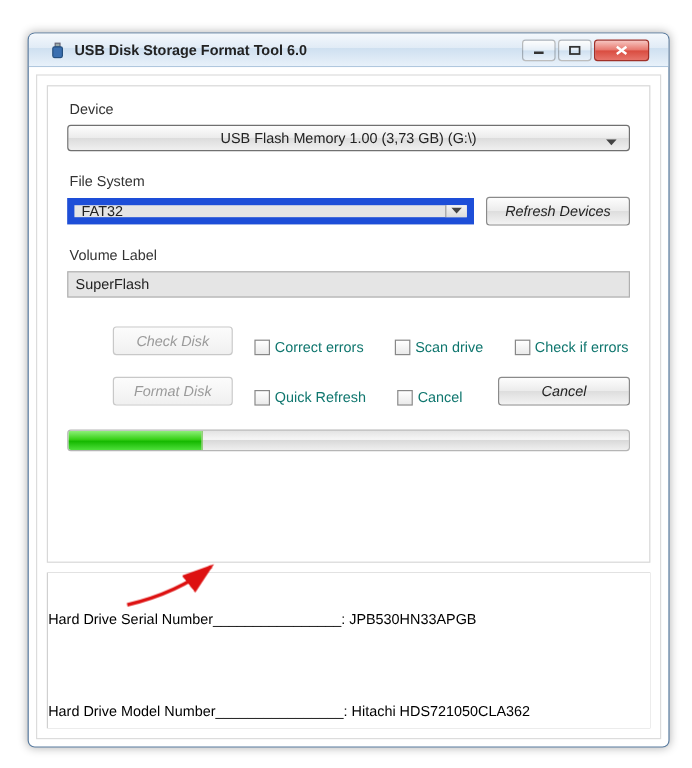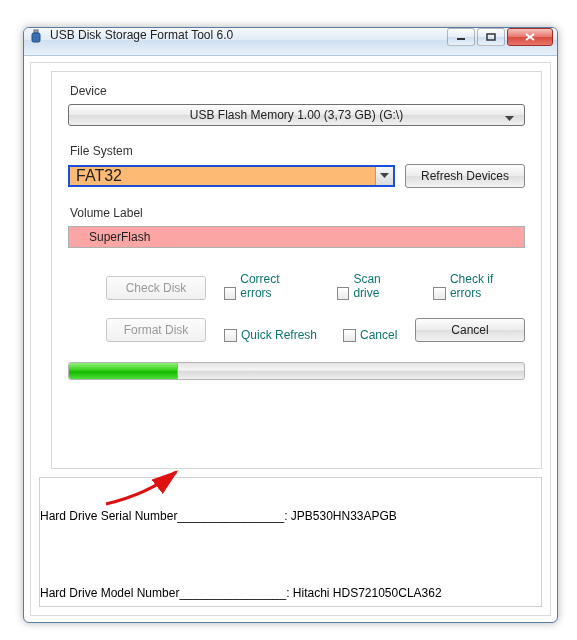--- a/index.html
+++ b/index.html
@@ -5,60 +5,60 @@
   * { box-sizing: border-box; font-family: "Segoe UI", Tahoma, sans-serif; }
   body { margin: 0; background: #fff; width: 577px; height: 640px; overflow: hidden; }
   .window {
     position: absolute; left: 23px; top: 27px; width: 535px; height: 596px;
     border: 1px solid #5a7ca0; border-radius: 6px; background: #fff;
     box-shadow: 0 0 8px rgba(0,0,0,0.3);
   }
   .titlebar {
     height: 28px; background: linear-gradient(#f4f8fc,#e0ebf6 45%,#cfe0f0 46%,#e8f1fa);
     border-bottom: 1px solid #b0c7de; border-radius: 5px 5px 0 0;
-    display: flex; align-items: flex-start; padding: 0 4px;
+    display: flex; align-items: center; padding: 0 16px; font-weight: bold;
   }
   .titlebar-icon { width: 16px; height: 16px; margin-right: 6px; display:flex;align-items:center;justify-content:center;}
   .title-text { font-size: 12px; color: #222; flex: 1; }
   .win-btns { display: flex; gap: 2px; }
   .win-btn {
     width: 28px; height: 18px; border: 1px solid rgba(0,0,0,0.25); border-radius: 3px;
     background: linear-gradient(#fdfdfd,#e5eef7 50%,#cfe0f0 51%,#e8f1fa);
     display:flex;align-items:center;justify-content:center; font-size:10px; color:#333;
   }
   .win-btn.close { width:46px; background: linear-gradient(#f6c4bf,#e7746a 50%,#d94b3f 51%,#e7746a); color:#fff; border-color:#a03028;}
   .client { position:absolute; left:6px; right:6px; top:34px; bottom:6px; background:#fff; border:1px solid #dcdcdc; }
-  .panel-top { position:absolute; left:12px; right:0; top:0; height:398px; border:1px solid #d8d8d8; margin:8px 8px 0 8px; padding:6px 16px; font-size:12px; color:#222;}
+  .panel-top { position:absolute; left:0; right:0; top:0; height:398px; border:1px solid #d8d8d8; margin:8px 8px 0 8px; padding:6px 16px; font-size:12px; color:#222;}
   .lbl { margin: 6px 0 6px 2px; font-size:12px; color:#333; }
   .device-dd {
     width: 100%; height: 22px; border:1px solid #707070; border-radius:3px;
     background: linear-gradient(#fdfdfd,#ebebeb 50%,#dcdcdc 51%,#f0f0f0);
     display:flex; align-items:center; justify-content:center; position:relative; font-size:12px;
     margin-top:4px;
     text-align:center;
   }
   .device-dd .chevron { position:absolute; right:10px; top:6px; }
   .row { display:flex; align-items:center; gap:10px; }
   .fs-dd {
-    flex:1; height:22px; border:2px solid #1d4ed8; background:#fdba74;
-    display:flex; align-items:center; padding:0 6px; position:relative; font-size:16px;
+    flex:1; height:22px; border:6px solid #1d4ed8; background:#e5e5e5;
+    display:flex; align-items:center; padding:0 6px; position:relative; font-size:12px;
   }
   .fs-dd .dd-btn {
     position:absolute; right:0; top:0; bottom:0; width:18px;
     background: linear-gradient(#f4f4f4,#dcdcdc); border-left:1px solid #a0a0a0;
     display:flex;align-items:center;justify-content:center;
   }
   .btn {
     height:24px; padding:0 12px; border:1px solid #8a8a8a; border-radius:3px;
     background: linear-gradient(#fdfdfd,#ebebeb 50%,#dedede 51%,#f3f3f3);
-    font-size:12px; display:flex;align-items:center;justify-content:center; min-width:100px;
+    font-size:12px; display:flex;align-items:center;justify-content:center; min-width:100px;font-style:italic;
   }
   .btn.disabled { color:#9a9a9a; border-color:#c8c8c8; background:linear-gradient(#fcfcfc,#f0f0f0);}
   .textfield {
-    width:100%; height:22px; border:1px solid #b0b0b0; background:#fca5a5; padding:0 20px;
+    width:100%; height:22px; border:1px solid #b0b0b0; background:#e5e5e5; padding:0 6px;
     font-size:12px; display:flex;align-items:center;
   }
   .check-row { display:flex; align-items:flex-end; gap:4px; margin-top:16px;padding-left:38px; }
   .chk { width:13px; height:13px; border:1px solid #888; background:linear-gradient(#fff,#eaeaea); }
   .chk-lbl { font-size:12px; color:#0f766e; }
   .spacer { flex:1; }
   .progress {
     margin-top:20px; height:18px; border:1px solid #b5b5b5; border-radius:3px;
     background: linear-gradient(#e3e3e3,#f6f6f6 45%,#d9d9d9 50%,#efefef);
     position:relative; overflow:hidden;

